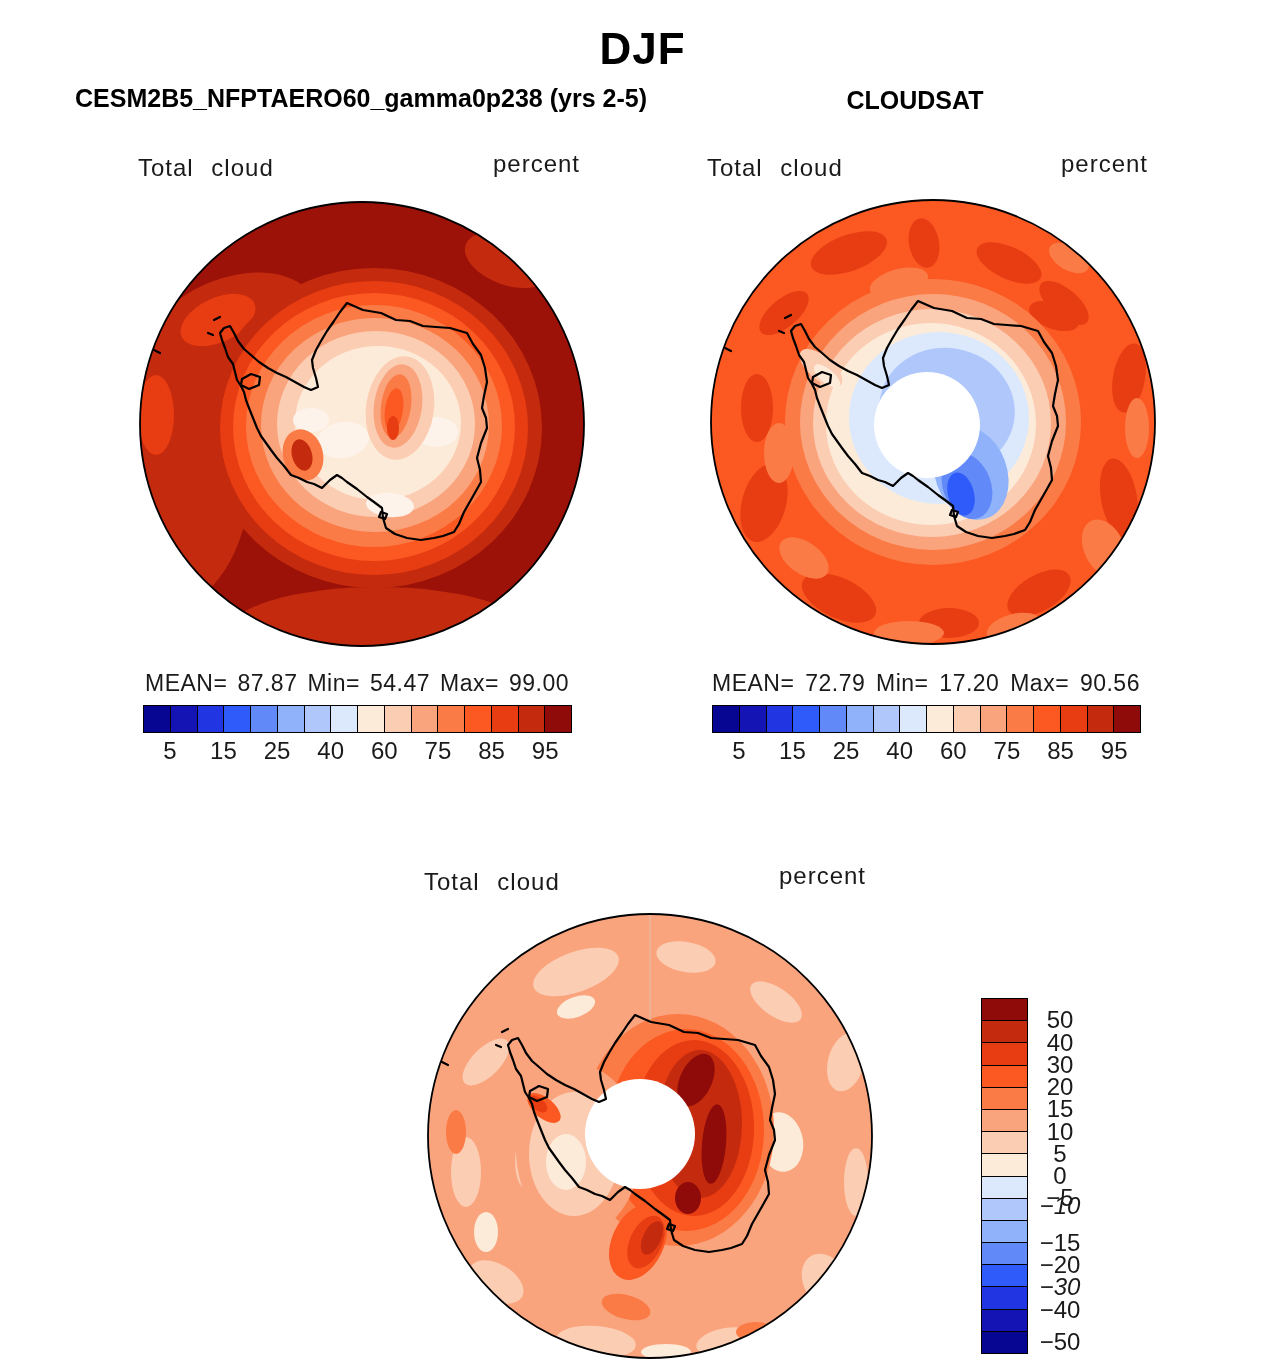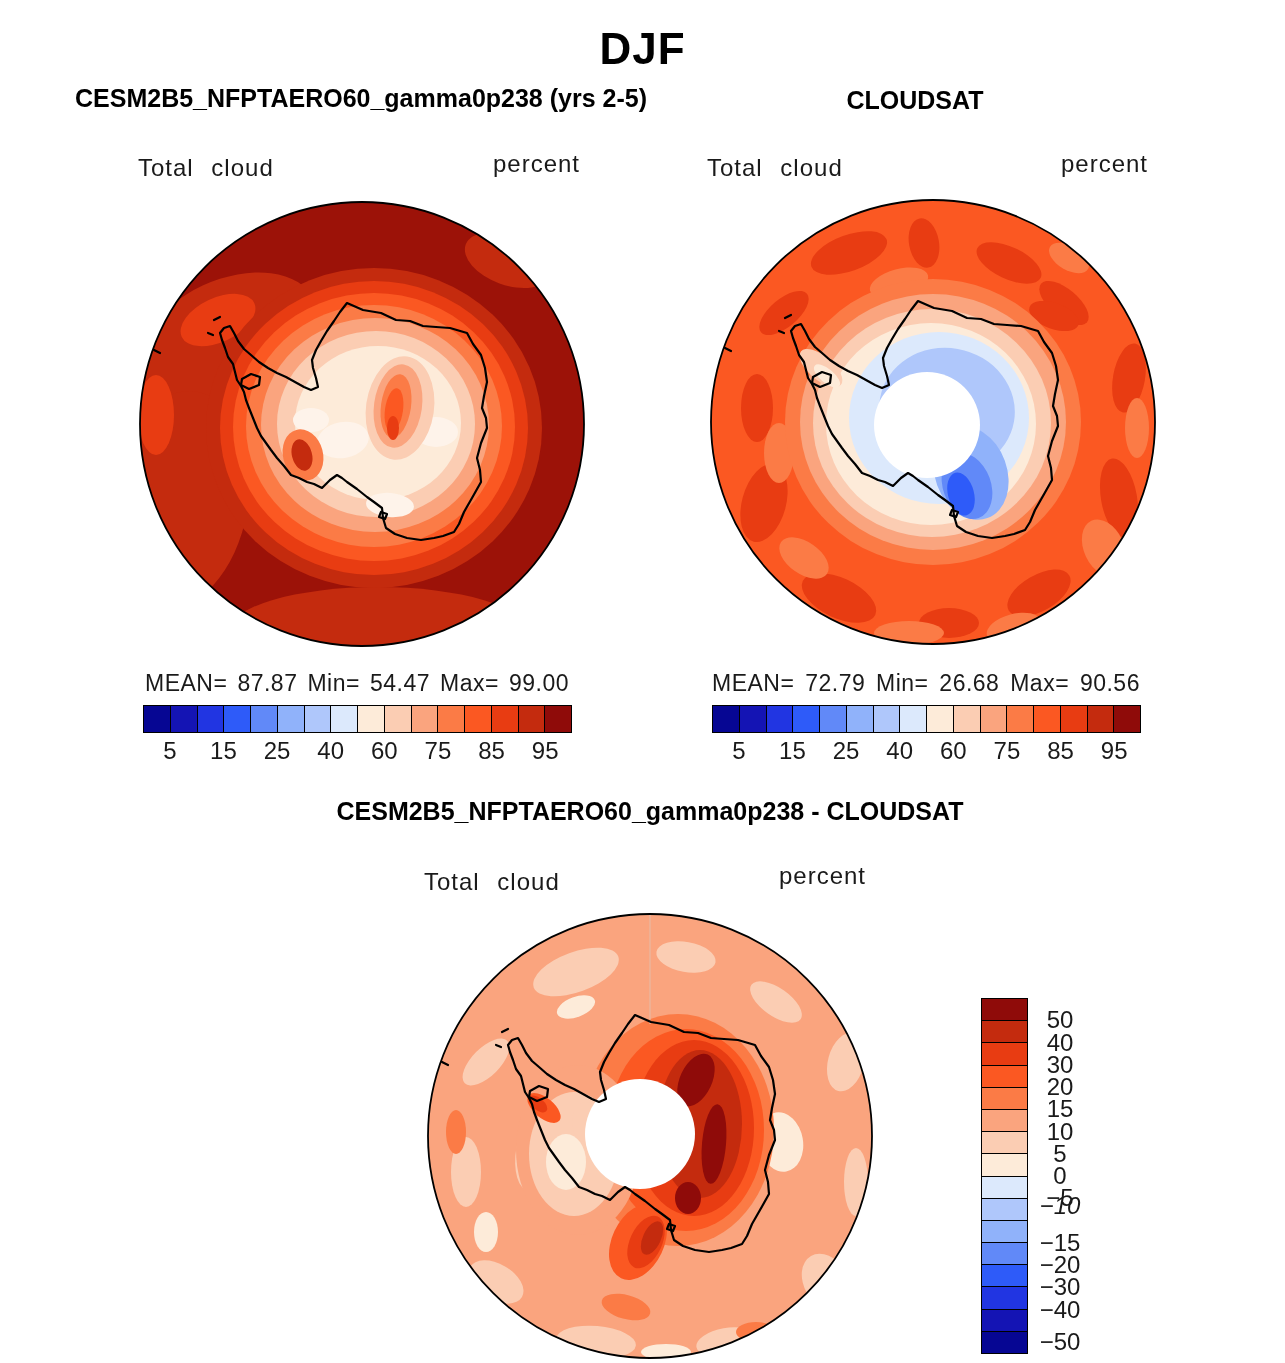--- a/index.html
+++ b/index.html
@@ -182,21 +182,21 @@
         <span class="cbar-tick" style="left: 68.75%;">75</span>
         <span class="cbar-tick" style="left: 81.25%;">85</span>
         <span class="cbar-tick" style="left: 93.75%;">95</span>
       </div>
   </div>
 
   <div class="abs stats-row" style="left:712px;top:670px;width:428px;">
     <span>MEAN=</span>
     <span>72.79</span>
     <span>Min=</span>
-    <span>26.68</span>
+    <span>17.20</span>
     <span>Max=</span>
     <span>90.56</span>
   </div>
   <div class="cbar-h" style="left:712px;top:705px;">
     <div class="cbar-cells">
         <div class="cbar-cell" style="background: rgb(6, 6, 147);"></div>
         <div class="cbar-cell" style="background: rgb(20, 20, 180);"></div>
         <div class="cbar-cell" style="background: rgb(33, 53, 226);"></div>
         <div class="cbar-cell" style="background: rgb(46, 91, 249);"></div>
         <div class="cbar-cell" style="background: rgb(97, 137, 248);"></div>
@@ -217,21 +217,20 @@
         <span class="cbar-tick" style="left: 18.75%;">15</span>
         <span class="cbar-tick" style="left: 31.25%;">25</span>
         <span class="cbar-tick" style="left: 43.75%;">40</span>
         <span class="cbar-tick" style="left: 56.25%;">60</span>
         <span class="cbar-tick" style="left: 68.75%;">75</span>
         <span class="cbar-tick" style="left: 81.25%;">85</span>
         <span class="cbar-tick" style="left: 93.75%;">95</span>
       </div>
   </div>
 
-  <div class="abs subtitle" style="left:300px;top:797px;width:700px;">CESM2B5_NFPTAERO60_gamma0p238 - CLOUDSAT</div>
   <div class="abs thinlbl" style="left:424px;top:868px;">Total cloud</div>
   <div class="abs thinlbl" style="left:700px;top:862px;width:166px;text-align:right;">percent</div>
 
   <svg class="abs" style="left:426px;top:912px;" width="448" height="448" viewBox="0 0 448 448">
     <defs>
         <clipPath id="clipC">
           <circle cx="224" cy="224" r="222"></circle>
         </clipPath>
       </defs>
     <g clip-path="url(#clipC)">
@@ -307,18 +306,18 @@
       <div class="cbar-v-tick" style="top: 66.75px;">30</div>
       <div class="cbar-v-tick" style="top: 89px;">20</div>
       <div class="cbar-v-tick" style="top: 111.25px;">15</div>
       <div class="cbar-v-tick" style="top: 133.5px;">10</div>
       <div class="cbar-v-tick" style="top: 155.75px;">5</div>
       <div class="cbar-v-tick" style="top: 178px;">0</div>
       <div class="cbar-v-tick" style="top: 200.25px;">−5</div>
       <div class="cbar-v-tick" style="top: 208px; font-style: italic;">−10</div>
       <div class="cbar-v-tick" style="top: 244.75px;">−15</div>
       <div class="cbar-v-tick" style="top: 267px;">−20</div>
-      <div class="cbar-v-tick" style="top: 289.25px;">−30</div>
+      <div class="cbar-v-tick" style="top: 289.25px; font-style: italic;">−30</div>
       <div class="cbar-v-tick" style="top: 311.5px;">−40</div>
       <div class="cbar-v-tick" style="top: 344px;">−50</div>
     </div>
 
 </div>
 
 </body></html>

